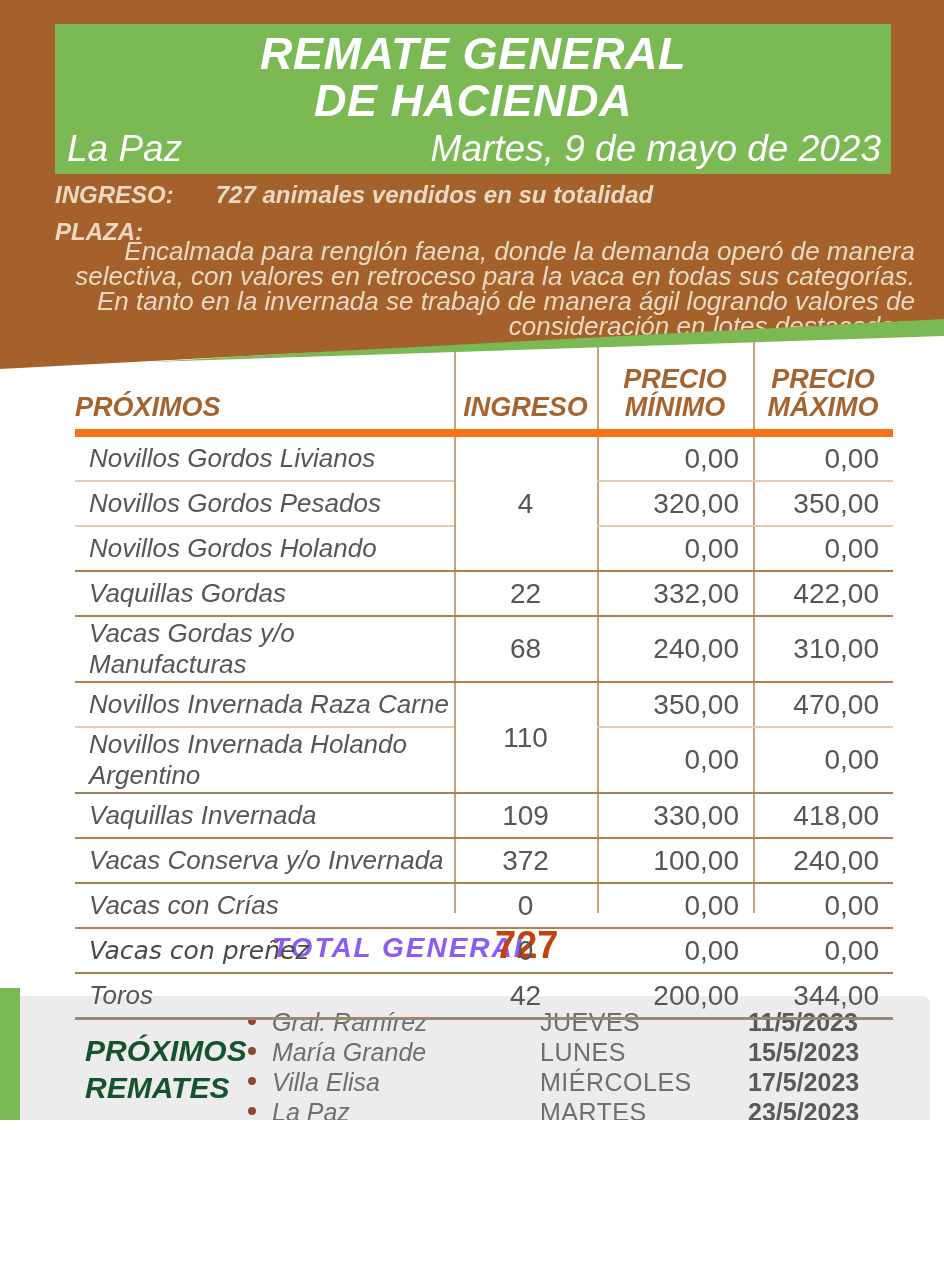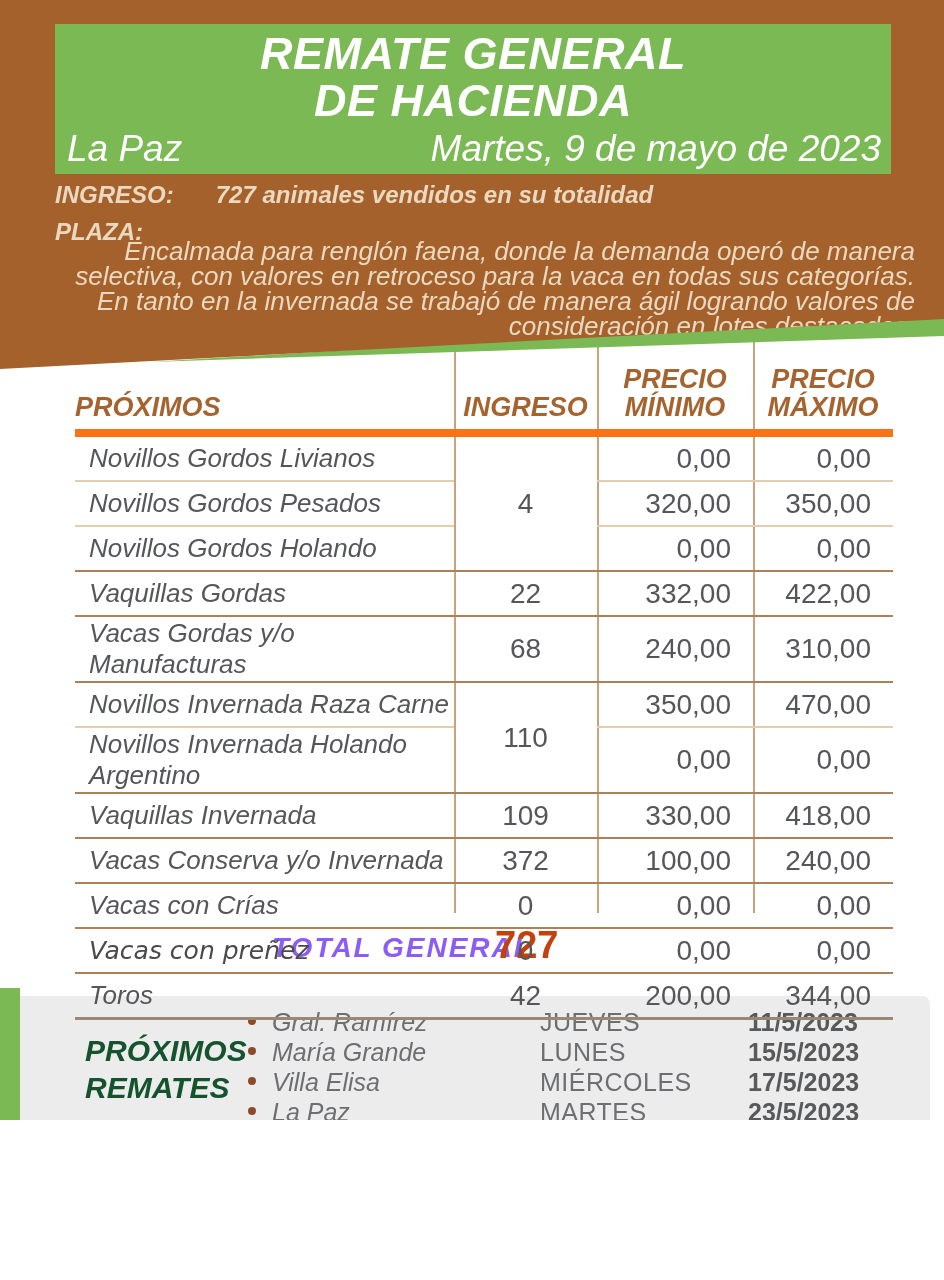--- a/index.html
+++ b/index.html
@@ -37,21 +37,21 @@
   table.cattle col.c-cat{width:379px;} table.cattle col.c-ing{width:143px;}
   table.cattle col.c-min{width:156px;} table.cattle col.c-max{width:140px;}
   table.cattle th{height:74px;vertical-align:bottom;padding:0 0 8px 0;color:#a5632f;
         font-weight:bold;font-style:italic;font-size:27px;line-height:28px;border-bottom:8px solid #f97316;}
   th.h-cat{text-align:left;padding-left:14px;}
   th.h-ing,th.h-min,th.h-max{text-align:center;}
   table.cattle td{height:41px;color:#55565a;background:transparent;}
   td.cat{font-style:italic;font-size:26px;text-align:left;padding-left:14px;}
   td.cat.alt{font-family:"DejaVu Sans",sans-serif;font-size:25px;color:#4a4a4a;}
   td.num{font-size:28px;text-align:center;}
-  td.price{font-size:28px;text-align:right;padding-right:22px;}
+  td.price{font-size:28px;text-align:right;padding-right:14px;}
   .bb-light{border-bottom:2px solid #e4ccae;}
   .bb-group{border-bottom:2px solid #ad8055;}
   .bb-last{border-bottom:3px solid #9a8875;}
 
   
   .total-label{position:absolute;left:272px;top:932px;color:#8b5cf6;font-weight:bold;font-style:italic;
         font-size:28px;letter-spacing:2px;}
   .total-value{position:absolute;left:495px;top:924px;color:#c2410c;font-weight:bold;font-size:38px;}
 
   

